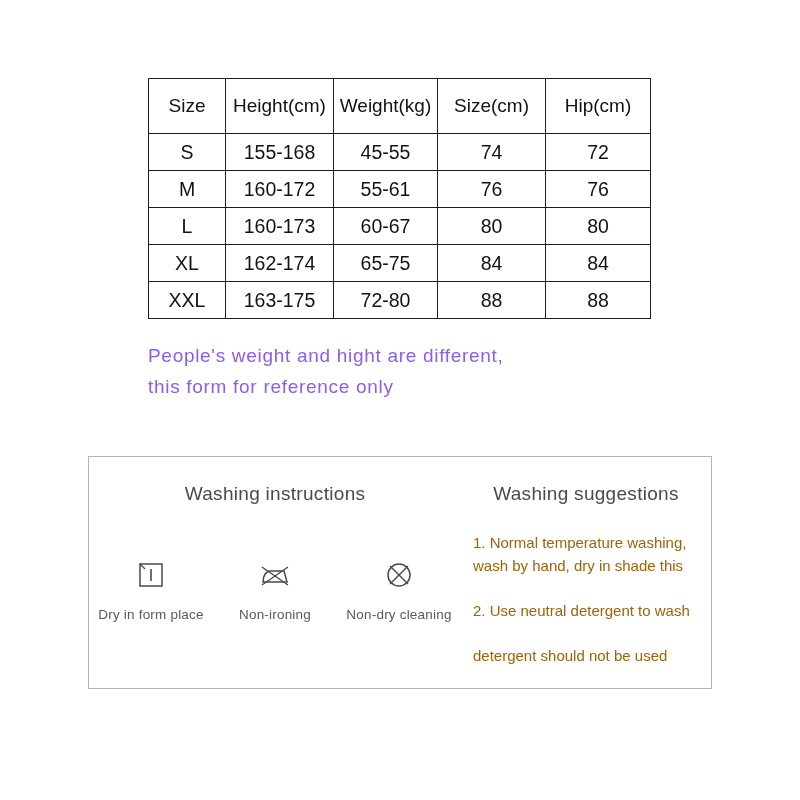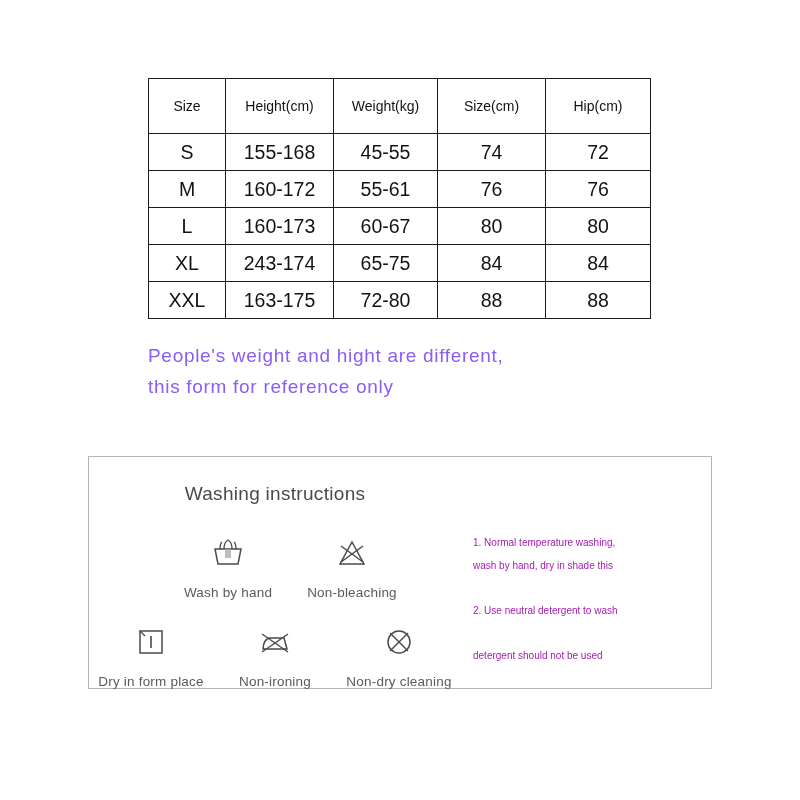--- a/index.html
+++ b/index.html
@@ -32,21 +32,21 @@
   table.size-table th {
     border: 1.6px solid #1c1c1c;
     text-align: center;
     vertical-align: middle;
     font-weight: normal;
     color: #121212;
     padding: 0;
   }
   table.size-table thead th {
     height: 54px;
-    font-size: 14px;
+    font-size: 19px;
     margin-top: 28px;
   }
   table.size-table tbody td {
     height: 36px;
     font-size: 19.5px;
   }
   col.c-size   { width: 77px; }
   col.c-height { width: 108px; }
   col.c-weight { width: 104px; }
   col.c-waist  { width: 108px; }
@@ -147,23 +147,23 @@
   .icon-glyph svg { display: block; }
 
   
   #suggestions-list {
     position: absolute;
     left: 12px;
     top: 74px;
     width: 226px;
   }
   .suggestion {
-    font-size: 10px;
+    font-size: 15px;
     line-height: 23px;
-    color: #a21caf;
+    color: #a16207;
     margin-bottom: 22px;
   }
   .suggestion:last-child { margin-bottom: 0; }
   .suggestion .s-line { display: block; }
 </style>
 </head>
 <body>
 
 <div id="size-table-wrap">
   <table class="size-table">
@@ -200,21 +200,21 @@
       </tr>
       <tr>
         <td>L</td>
         <td>160-173</td>
         <td>60-67</td>
         <td>80</td>
         <td>80</td>
       </tr>
       <tr>
         <td>XL</td>
-        <td>243-174</td>
+        <td>162-174</td>
         <td>65-75</td>
         <td>84</td>
         <td>84</td>
       </tr>
       <tr>
         <td>XXL</td>
         <td>163-175</td>
         <td>72-80</td>
         <td>88</td>
         <td>88</td>
@@ -229,45 +229,20 @@
 </div>
 
 <div id="care-panel">
   <div class="panel-cols">
 
     <div class="col-left">
       <h2 id="instructions-heading" class="panel-heading">Washing instructions</h2>
 
       <div class="icon-rows">
 
-        <div class="icon-row row-top">
-          <div class="icon-cell">
-            <div class="icon-glyph">
-              <svg width="34" height="30" viewBox="0 0 34 30">
-                <path d="M4 11 L30 11 L27 26 L7 26 Z" fill="none" stroke="#4a4a4a" stroke-width="1.5"></path>
-                <path d="M13 11 C13 5, 15 3, 17 2 C19 3, 21 5, 21 11" fill="none" stroke="#4a4a4a" stroke-width="1.3"></path>
-                <path d="M9 11 C9 7, 10 5, 11 4" fill="none" stroke="#4a4a4a" stroke-width="1.3"></path>
-                <path d="M25 11 C25 7, 24 5, 23 4" fill="none" stroke="#4a4a4a" stroke-width="1.3"></path>
-                <path d="M14 11 L14 20 L20 20 L20 11 Z" fill="#a8a8a8" stroke="none" opacity="0.75"></path>
-              </svg>
-            </div>
-            <div class="icon-caption">Wash by hand</div>
-          </div>
-
-          <div class="icon-cell">
-            <div class="icon-glyph">
-              <svg width="32" height="30" viewBox="0 0 32 30">
-                <path d="M16 4 L28 26 L4 26 Z" fill="none" stroke="#4a4a4a" stroke-width="1.5"></path>
-                <line x1="5" y1="8" x2="27" y2="24" stroke="#4a4a4a" stroke-width="1.4"></line>
-                <line x1="27" y1="8" x2="5" y2="24" stroke="#4a4a4a" stroke-width="1.4"></line>
-              </svg>
-            </div>
-            <div class="icon-caption">Non-bleaching</div>
-          </div>
-        </div>
 
         <div class="icon-row row-bottom">
           <div class="icon-cell">
             <div class="icon-glyph">
               <svg width="30" height="30" viewBox="0 0 30 30">
                 <rect x="4" y="4" width="22" height="22" fill="none" stroke="#4a4a4a" stroke-width="1.5"></rect>
                 <line x1="15" y1="9" x2="15" y2="21" stroke="#4a4a4a" stroke-width="1.6"></line>
                 <line x1="4" y1="4" x2="9" y2="9" stroke="#4a4a4a" stroke-width="1.2"></line>
               </svg>
             </div>
@@ -294,20 +269,21 @@
               </svg>
             </div>
             <div class="icon-caption">Non-dry cleaning</div>
           </div>
         </div>
 
       </div>
     </div>
 
     <div class="col-right">
+      <h2 id="suggestions-heading" class="panel-heading">Washing suggestions</h2>
 
       <div id="suggestions-list">
         <div class="suggestion">
           <span class="s-line">1. Normal temperature washing,</span>
           <span class="s-line">wash by hand, dry in shade this</span>
         </div>
         <div class="suggestion">
           <span class="s-line">2. Use neutral detergent to wash</span>
         </div>
         <div class="suggestion">

